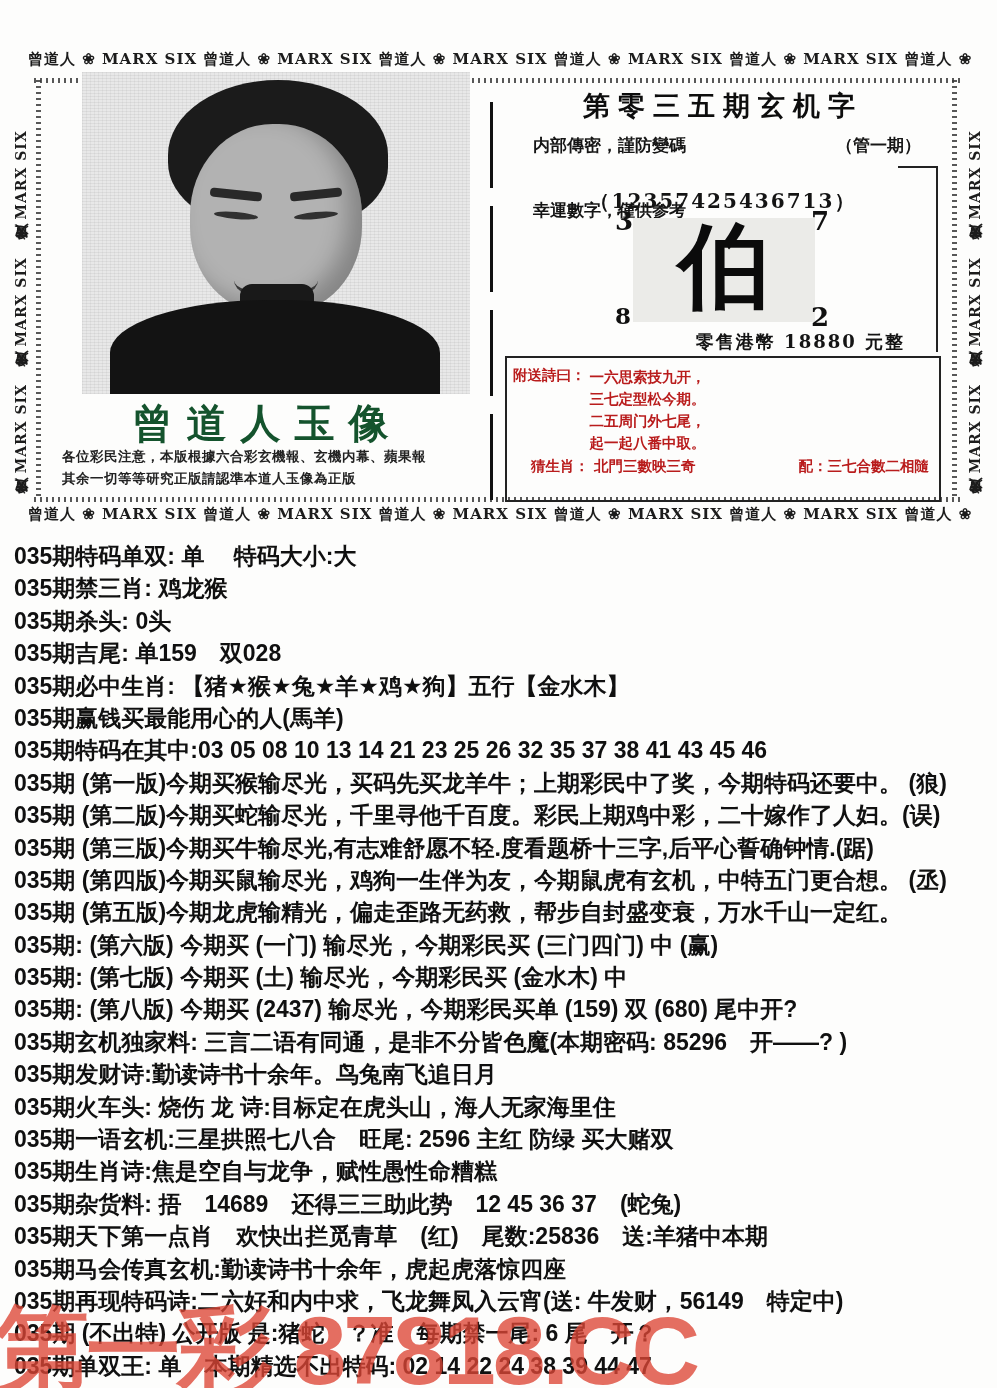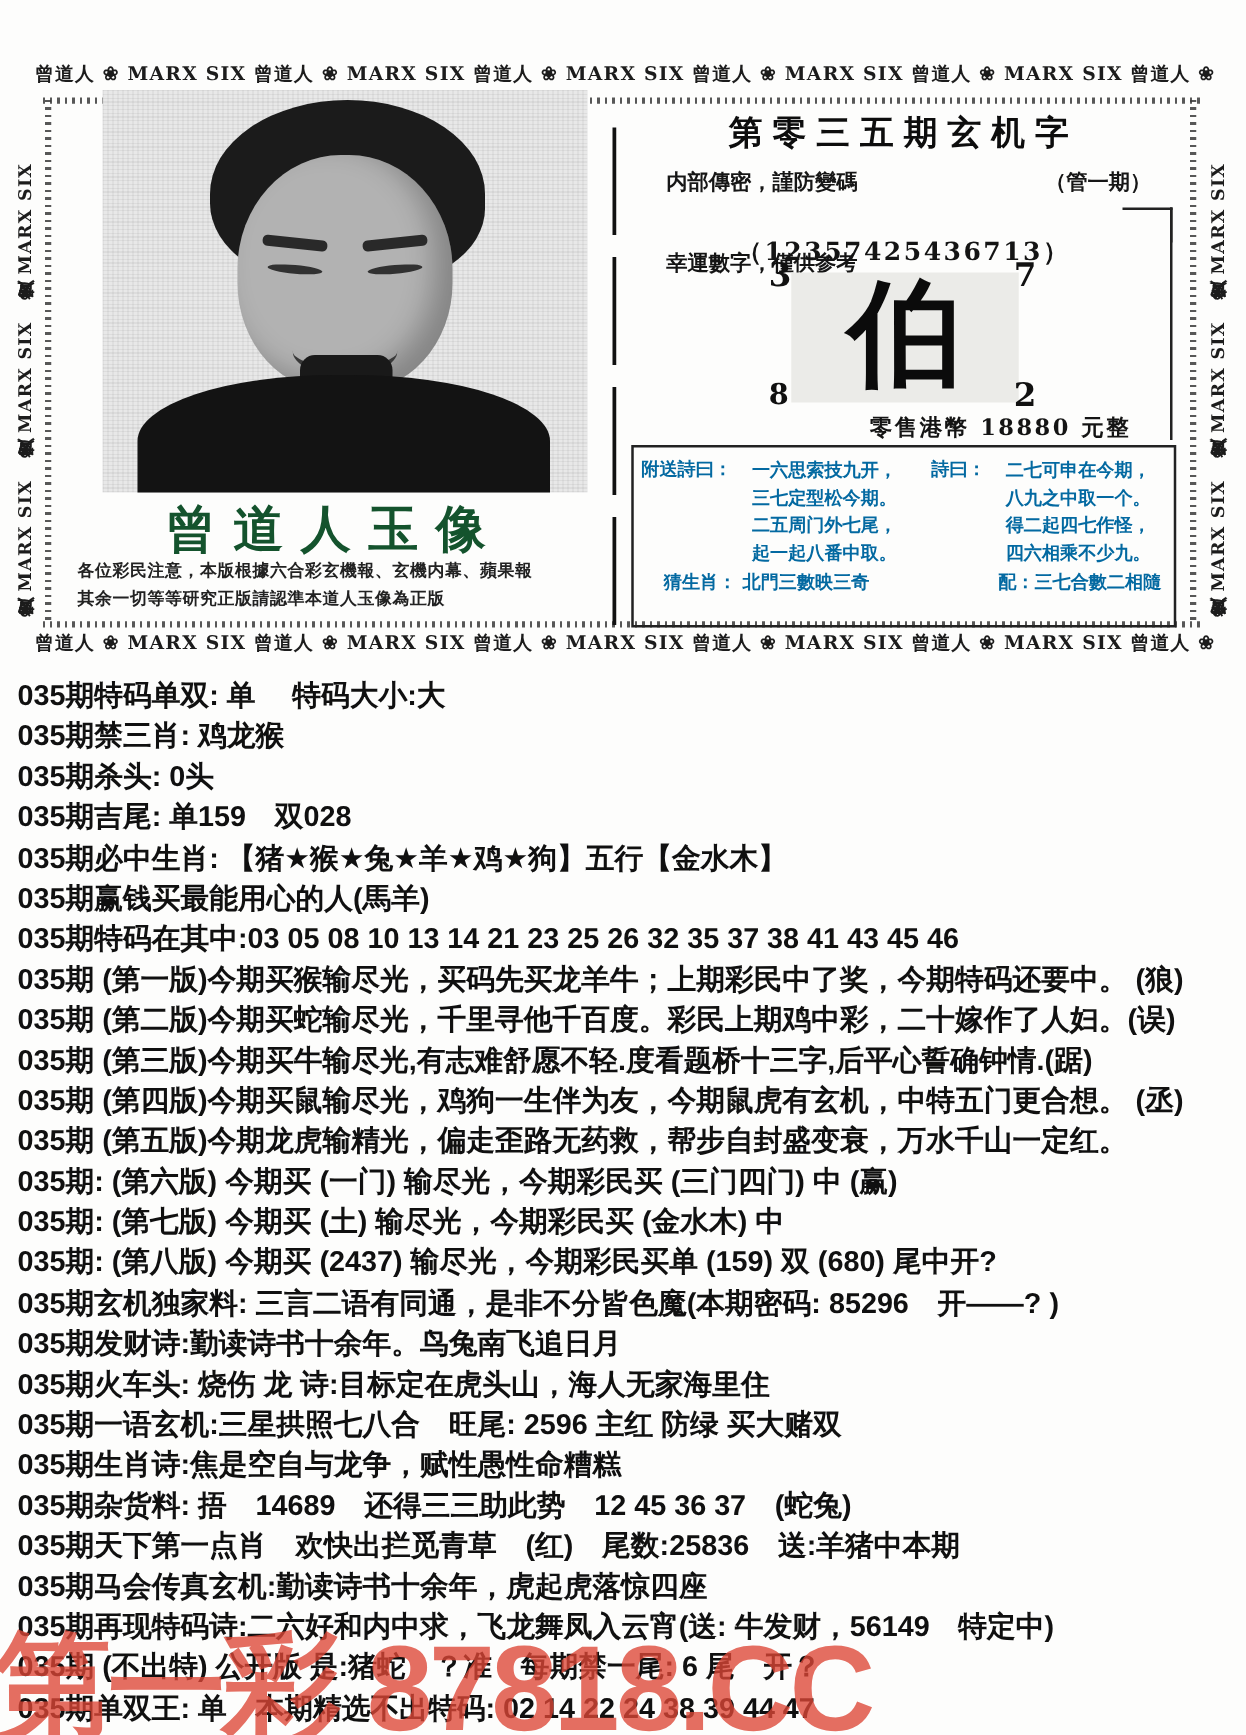--- a/index.html
+++ b/index.html
@@ -78,26 +78,26 @@
   .big-char{position:absolute;left:50%;top:50%;transform:translate(-50%,-54%);
     font-family:"DejaVu Serif","Liberation Serif",serif;font-size:92px;font-weight:900;
     line-height:1;color:#0b0b0b;}
   .corner{position:absolute;font-family:"DejaVu Serif","Liberation Serif",serif;
     font-size:26px;font-weight:700;color:#111;}
   .corner.tl{left:-18px;top:-12px;} .corner.tr{right:-14px;top:-12px;}
   .corner.bl{left:-18px;bottom:-10px;} .corner.br{right:-14px;bottom:-10px;}
   .price{position:absolute;right:36px;top:242px;
     font-family:"DejaVu Serif","Liberation Serif",serif;font-size:18px;font-weight:800;letter-spacing:2px;}
   .poem-box{position:absolute;left:0;top:268px;width:432px;height:142px;border:2px solid #222;
-    font-family:"DejaVu Serif","Liberation Serif",serif;font-size:14.5px;font-weight:700;color:#0369a1;text-align:center;}
+    font-family:"DejaVu Serif","Liberation Serif",serif;font-size:14.5px;font-weight:700;color:#b91c1c;text-align:center;}
   .poem-cols{display:flex;padding:8px 6px 0 6px;}
   .poem-group{display:flex;}
   .poem-group.left{width:232px;}
   .plabel{white-space:nowrap;margin-right:4px;}
-  .plines div{line-height:22px;white-space:nowrap;margin-left:12px;}
+  .plines div{line-height:22px;white-space:nowrap;}
   .guess-row{display:flex;justify-content:space-between;padding:2px 10px 0 24px;line-height:20px;gap:16px;}
   .guess-row2{padding:0 0 0 78px;line-height:20px;}
 
   
   .body-lines{position:absolute;left:14px;top:540px;width:975px;}
   .bl{height:32.4px;line-height:32.4px;font-size:23px;font-weight:600;color:#101010;
     white-space:nowrap;letter-spacing:0;}
 
   
   .watermark{position:absolute;left:-6px;top:1288px;white-space:nowrap;
@@ -157,29 +157,20 @@
       <div class="poem-cols">
         <div class="poem-group left">
           <span class="plabel">附送詩曰：</span>
           <div class="plines">
             <div>一六思索技九开，</div>
             <div>三七定型松今期。</div>
             <div>二五周门外七尾，</div>
             <div>起一起八番中取。</div>
           </div>
         </div>
-        <div class="poem-group">
-          <span class="plabel">詩曰：</span>
-          <div class="plines">
-            <div>二七可申在今期，</div>
-            <div>八九之中取一个。</div>
-            <div>得二起四七作怪，</div>
-            <div>四六相乘不少九。</div>
-          </div>
-        </div>
       </div>
       <div class="guess-row">
         <span>猜生肖： 北門三數映三奇</span>
         <span>配：三七合數二相隨</span>
       </div>
     </div>
   </div>
 
   <div class="body-lines">
     <div class="bl">035期特码单双: 单　 特码大小:大</div>

